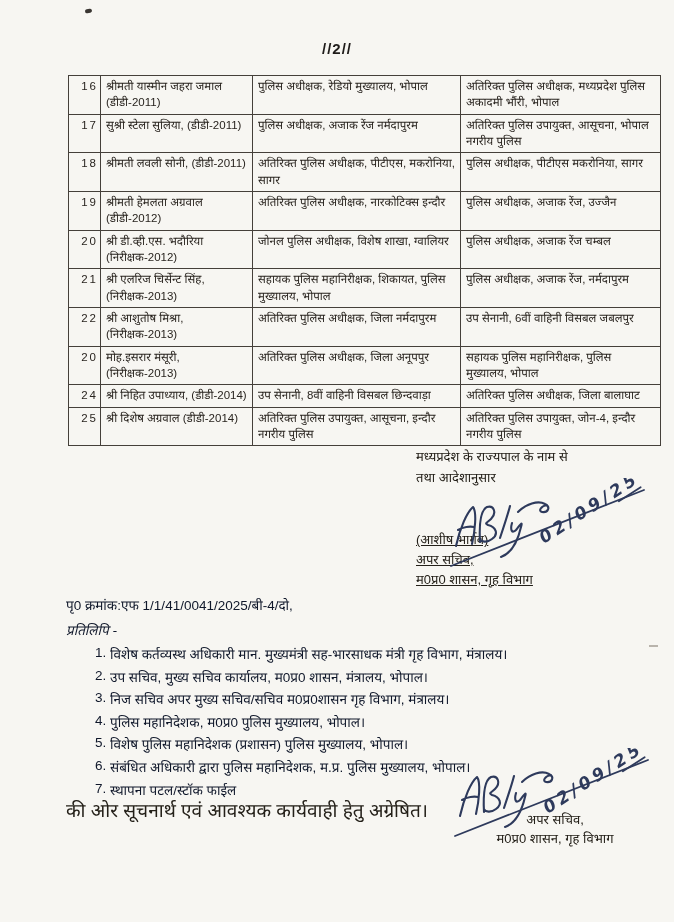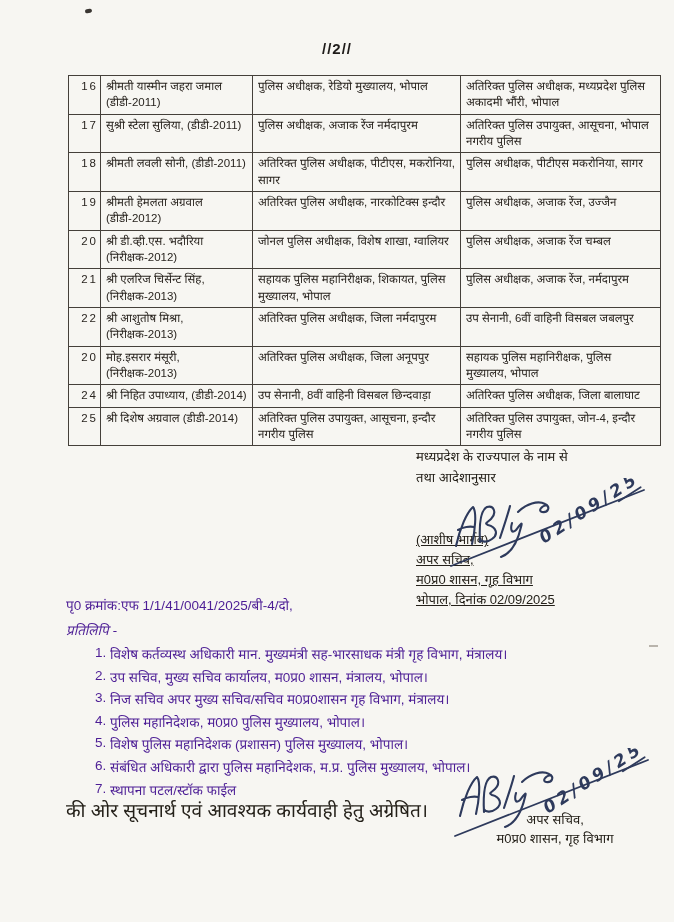--- a/index.html
+++ b/index.html
@@ -59,21 +59,21 @@
   .sig-svg { width:100%; height:100%; }
   .ink { fill:none; stroke:#2e3a5c; stroke-width:2.1; stroke-linecap:round; stroke-linejoin:round; }
   .ink-thin { stroke-width:1.8; }
   .ink-text {
     fill:#2e3a5c; font-family:"DejaVu Sans", sans-serif;
     font-style:italic; font-size:17px; letter-spacing:4px; font-weight:bold;
   }
   
   .endorsement {
     position:absolute; left:66px; top:596px; width:580px;
-    font-size:13.5px; color:#4c1d95;
+    font-size:13.5px; color:#0f172a;
   }
   .ref-line { margin-bottom:7px; }
   .copy-label { margin-bottom:6px;font-style:italic; }
   .copy-item { display:flex; height:22.6px; overflow:visible; }
   .copy-item .num { width:44px; padding-left:29px; flex:none; }
   .copy-item .txt { flex:1; }
   .forwarding-note {
     position:absolute; left:66px; top:797px; font-size:19px; color:#242019;
   }
   
@@ -164,21 +164,20 @@
   </table>
 
   <div class="authority-block">
     <div>मध्यप्रदेश के राज्यपाल के नाम से</div>
     <div>तथा आदेशानुसार</div>
     <div class="sig-spacer"></div>
     <div class="small-lines">
       <div>(आशीष भार्गव)</div>
       <div>अपर सचिव,</div>
       <div>म0प्र0 शासन, गृह विभाग</div>
-      <div>भोपाल, दिनांक 02/09/2025</div>
     </div>
   </div>
 
   <div class="sig-wrap-1">
     <svg class="sig-svg" viewBox="0 0 218 92">
       <path class="ink" d="M8,68 C12,50 19,34 25,29 C29,34 27,53 24,66 M10,52 C15,49 22,48 26,49"></path>
       <path class="ink" d="M32,64 C31,46 33,32 39,29 C46,27 49,35 43,41 C39,45 36,45 40,47 C48,49 51,56 44,61 C39,65 33,64 32,61"></path>
       <path class="ink" d="M52,60 C56,48 60,36 62,28"></path>
       <path class="ink" d="M64,45 C62,52 64,56 68,52 C72,47 75,42 73,49 C70,62 64,75 53,79"></path>
       <path class="ink" d="M70,34 C78,26 90,22 97,26 C103,29 100,35 94,34 C90,33 93,28 99,27"></path>

